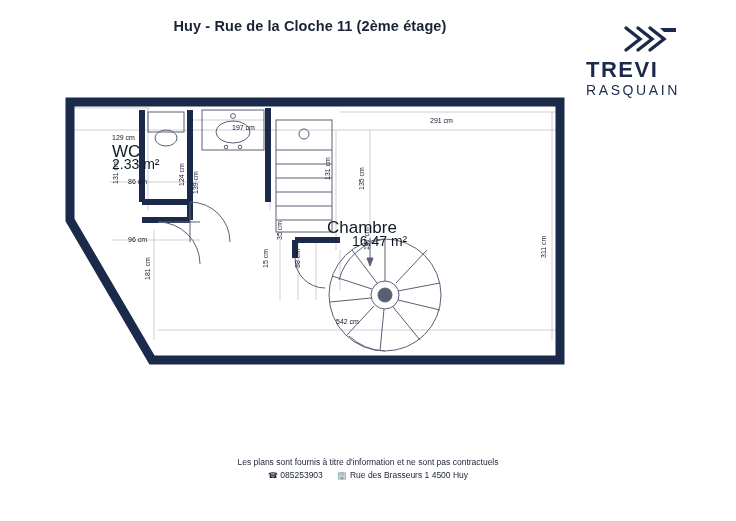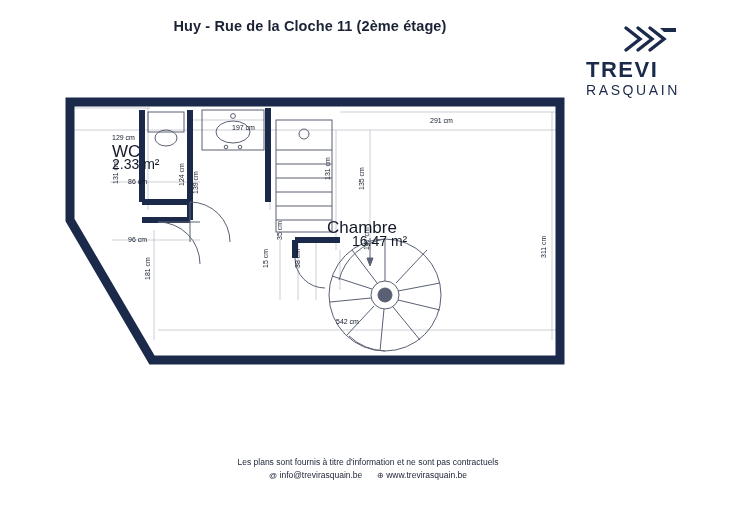--- a/index.html
+++ b/index.html
@@ -249,21 +249,21 @@
 
     <div class="roomname" style="left:72px; top:52px;">WC</div>
     <div class="roomarea" style="left:72px; top:66px;">2.33 m²</div>
     <div class="roomname" style="left:287px; top:128px;">Chambre</div>
     <div class="roomarea" style="left:290px; top:143px;margin-left:22px;">16.47 m²</div>
   </div>
 
   <div class="footer">
     <span class="row">Les plans sont fournis à titre d'information et ne sont pas contractuels</span>
     <span class="row">
-      <span class="gl">@</span>
-      <span>info@trevirasquain.be</span>
+      <span class="gl">☎</span>
+      <span>085253903</span>
       <span class="sep"></span>
-      <span class="gl">⊕</span>
-      <span>www.trevirasquain.be</span>
+      <span class="gl">🏢</span>
+      <span>Rue des Brasseurs 1 4500 Huy</span>
     </span>
   </div>
 
 </div>
 
 </body></html>

